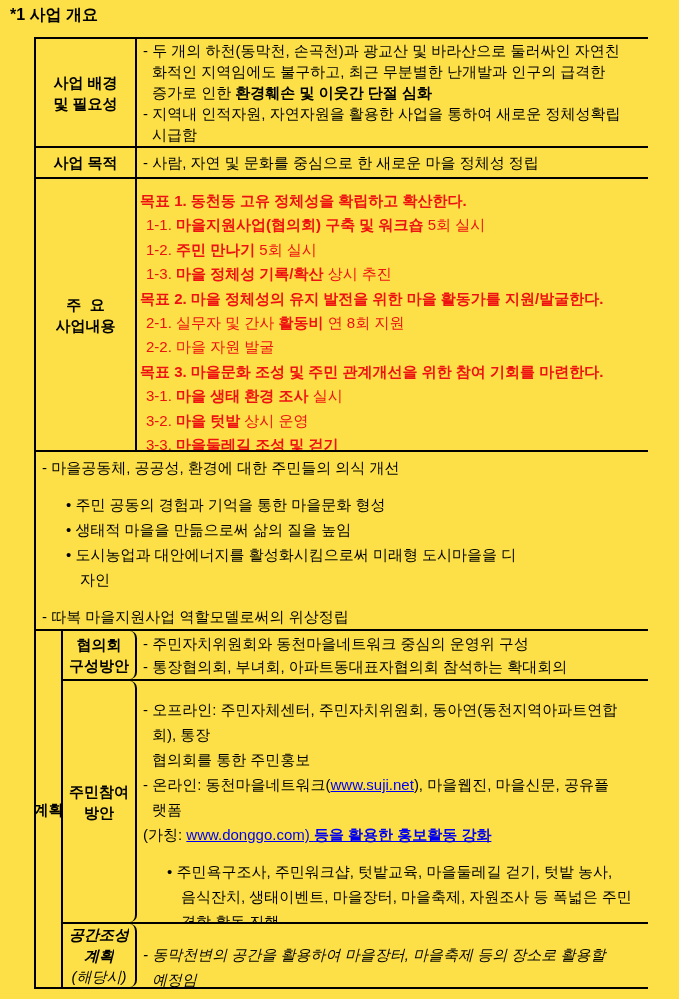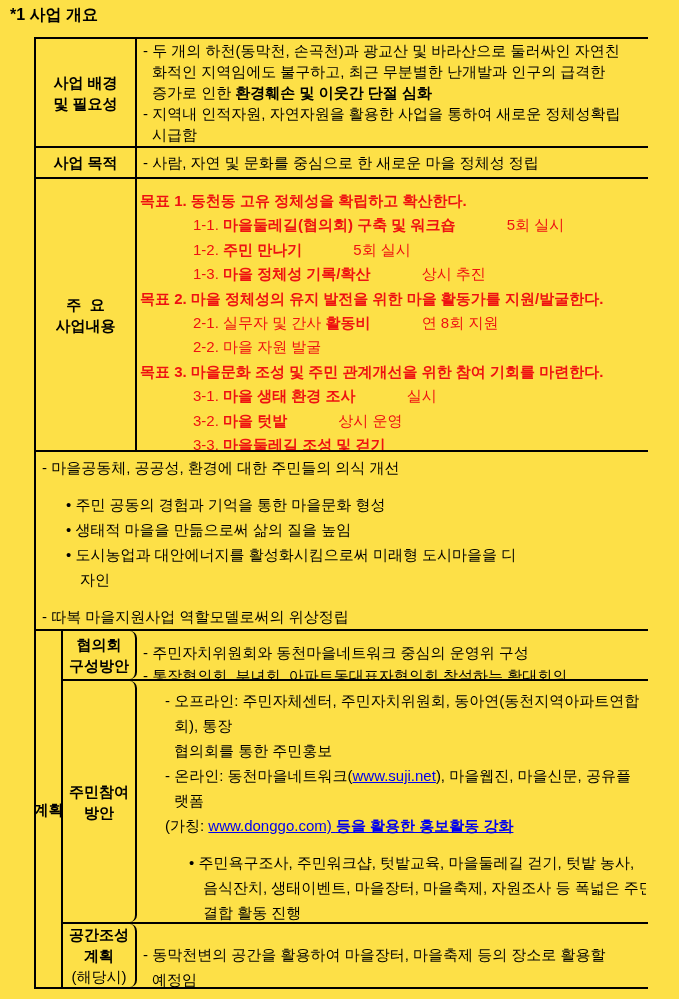--- a/index.html
+++ b/index.html
@@ -18,33 +18,33 @@
   .hcell .ln{line-height:21px;}
   .ccell{flex:1;box-sizing:border-box;font-size:15px;overflow:hidden;padding:2px 2px 0 6px;}
   .ln{white-space:pre;overflow:hidden;}
   .ln.blank{height:12px;}
   .ln.ind{padding-left:9px;}
   .ln.sub{padding-left:7px;}
   .ln.goal{padding-left:1px;}
   .ln.bullet{padding-left:24px;}
   .ln.bulletcont{padding-left:38px;}
   .seg.b{font-weight:bold;}
-  .seg.red{color:var(--red,#ee1111);margin-left:47px;}
+  .seg.red{color:var(--red,#ee1111);}
   .seg.redb{color:var(--red,#ee1111);font-weight:bold;}
   .seg.link{color:var(--link,#0000ee);text-decoration:underline;}
   .seg.linkb{color:var(--link,#0000ee);text-decoration:underline;font-weight:bold;}
   
   .r1{height:109px;} .r2{height:31px;} .r3{height:273px;} .r4{height:179px;} .prow{height:356px;}
-  .s1{height:50px;} .s2{height:243px;} .s3{height:63px;}
+  .s1{height:50px;} .s2{height:243px;} .s3{height:63px;font-style:italic;}
   .c1{line-height:21px;padding-top:1px;}
   .c2{line-height:25px;padding-top:2px;}
   .c3{line-height:24.4px;padding-top:10px;padding-left:2px;}
   .c4{line-height:25px;padding-top:3px;}
-  .c5{line-height:23px;padding-top:10px;}
-  .c6{line-height:25px;padding-top:7px;margin-left:22px;}
+  .c5{line-height:23px;padding-top:1px;}
+  .c6{line-height:25px;padding-top:16px;}
   .c7{line-height:25px;padding-top:18px;}
   .pcol{width:27px;}
   .pright{flex:1;display:flex;flex-direction:column;min-width:0;}
   .shead{width:74px;border-radius:7px;}
 </style>
 </head>
 <body>
 
 <div class="page">
   <div class="title">*1 사업 개요</div>
@@ -74,21 +74,21 @@
         </div>
     </div>
 
     <div class="row r3">
       <div class="hcell">
           <div class="ln h"><span class="seg b">주  요</span></div>
           <div class="ln h"><span class="seg b">사업내용</span></div>
         </div>
       <div class="ccell c3">
           <div class="ln goal"><span class="seg redb">목표 1. 동천동 고유 정체성을 확립하고 확산한다.</span></div>
-          <div class="ln sub"><span class="seg red">1-1. </span><span class="seg redb">마을둘레길(협의회) 구축 및 워크숍</span><span class="seg red"> 5회 실시</span></div>
+          <div class="ln sub"><span class="seg red">1-1. </span><span class="seg redb">마을지원사업(협의회) 구축 및 워크숍</span><span class="seg red"> 5회 실시</span></div>
           <div class="ln sub"><span class="seg red">1-2. </span><span class="seg redb">주민 만나기</span><span class="seg red"> 5회 실시</span></div>
           <div class="ln sub"><span class="seg red">1-3. </span><span class="seg redb">마을 정체성 기록/확산</span><span class="seg red"> 상시 추진</span></div>
           <div class="ln goal"><span class="seg redb">목표 2. 마을 정체성의 유지 발전을 위한 마을 활동가를 지원/발굴한다.</span></div>
           <div class="ln sub"><span class="seg red">2-1. 실무자 및 간사 </span><span class="seg redb">활동비</span><span class="seg red"> 연 8회 지원</span></div>
           <div class="ln sub"><span class="seg red">2-2. 마을 자원 발굴</span></div>
           <div class="ln goal"><span class="seg redb">목표 3. 마을문화 조성 및 주민 관계개선을 위한 참여 기회를 마련한다.</span></div>
           <div class="ln sub"><span class="seg red">3-1. </span><span class="seg redb">마을 생태 환경 조사</span><span class="seg red"> 실시</span></div>
           <div class="ln sub"><span class="seg red">3-2. </span><span class="seg redb">마을 텃밭</span><span class="seg red"> 상시 운영</span></div>
           <div class="ln sub"><span class="seg red">3-3. </span><span class="seg redb">마을둘레길 조성 및 걷기</span></div>
         </div>

